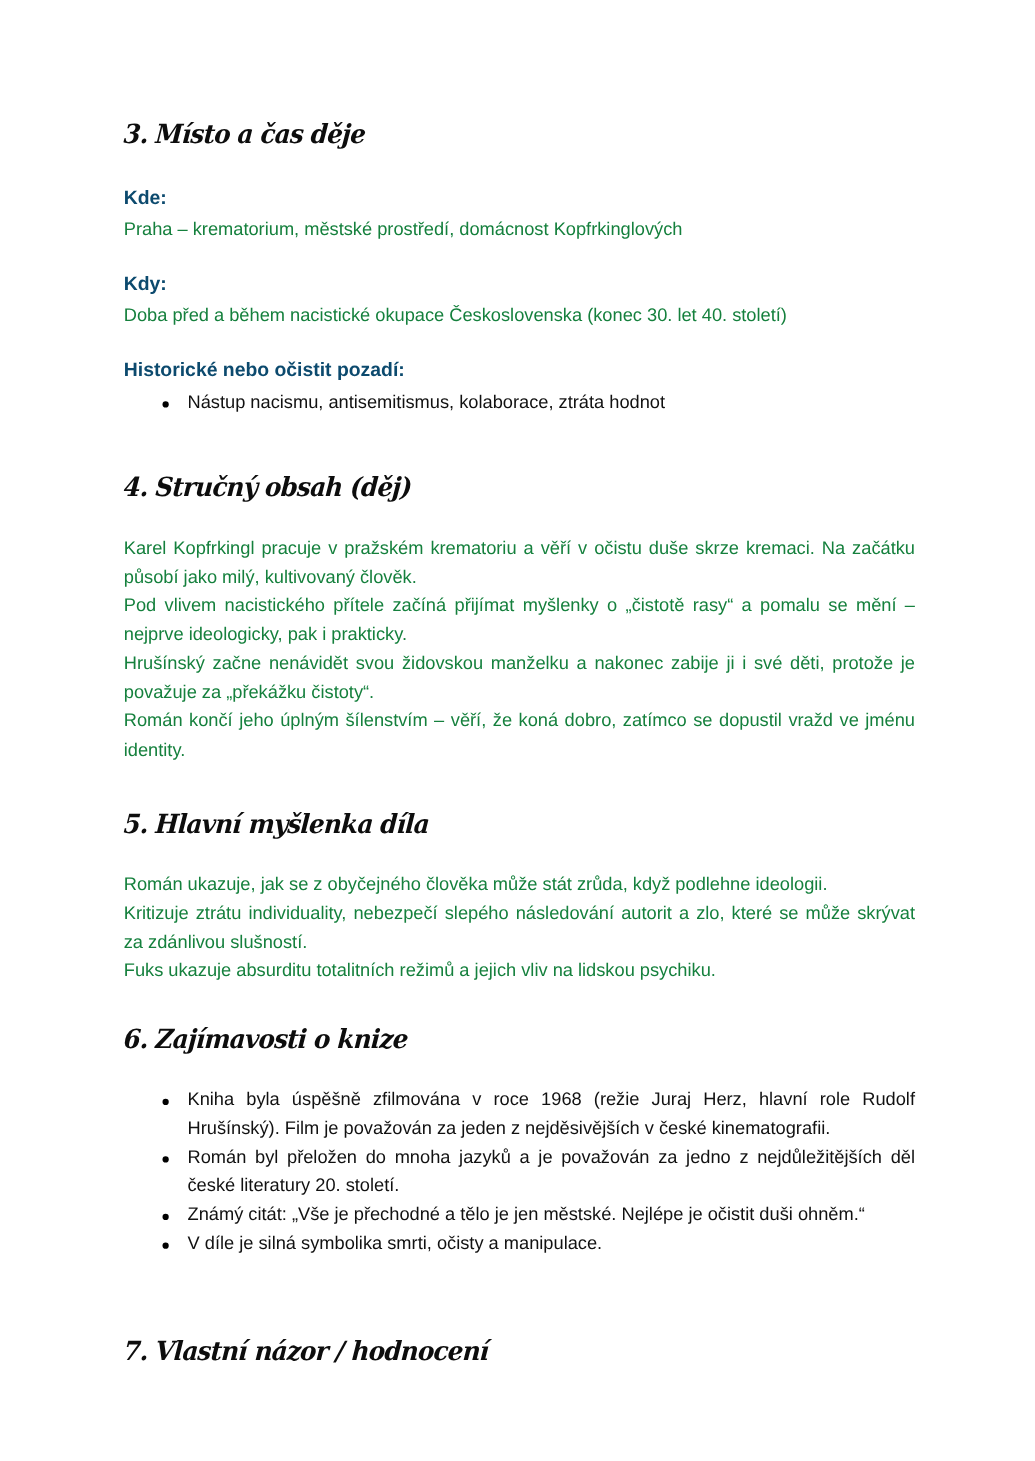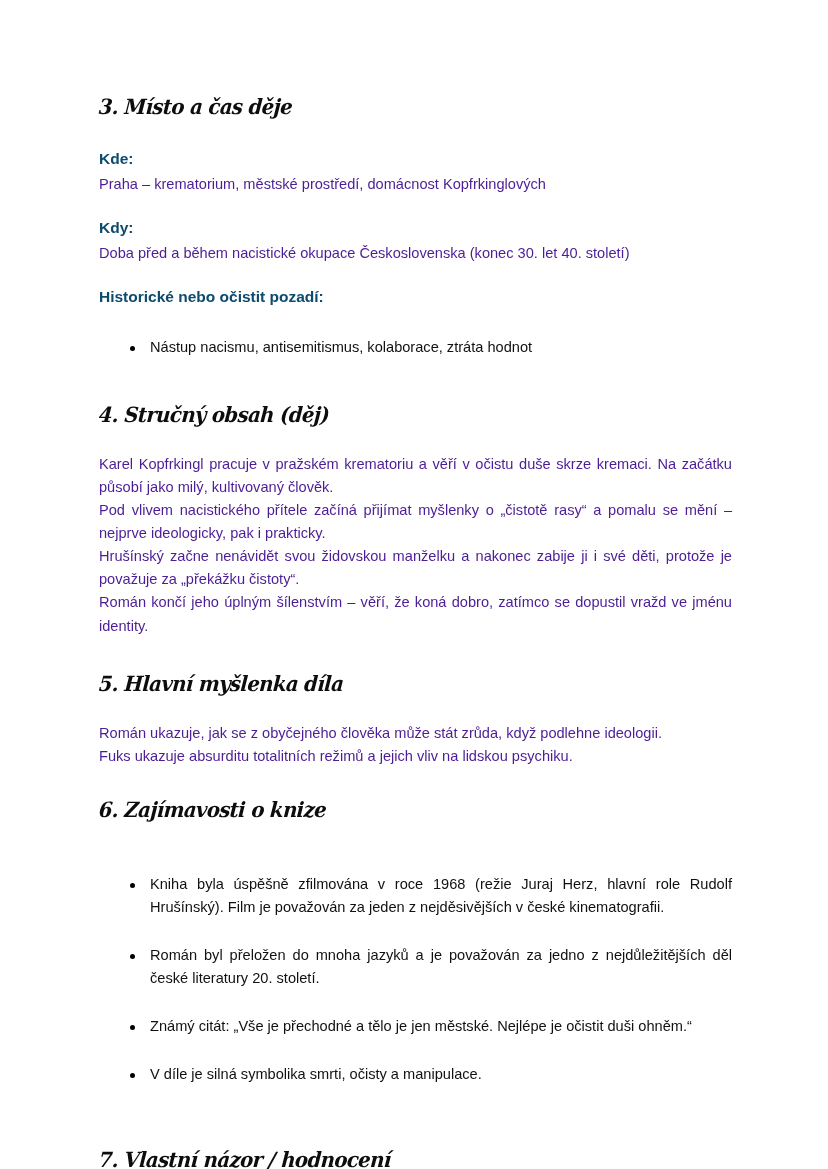--- a/index.html
+++ b/index.html
@@ -55,21 +55,21 @@
     line-height: 1.35;
     color: #0c4a6e;
   }
 
   
   .body-line {
     font-family: "Liberation Sans", sans-serif;
     font-weight: 400;
     font-size: 14.6px;
     line-height: 1.58;
-    color: #4c1d95;
+    color: #15803d;
   }
   .body-line.justify {
     text-align: justify;
     text-align-last: left;
   }
 
   
   ul.bullets {
     list-style: none;
     margin: 0;
@@ -78,21 +78,20 @@
   ul.bullets > li {
     position: relative;
     padding-left: 51px;   
     font-family: "Liberation Sans", sans-serif;
     font-weight: 400;
     font-size: 14.6px;
     line-height: 1.58;
     color: #111;
     text-align: justify;
     text-align-last: left;
-    margin-top: 25px;
   }
   ul.bullets > li::before {
     content: "";
     position: absolute;
     left: 31px;
     top: 0.66em;
     width: 5px;
     height: 5px;
     border-radius: 50%;
     background: #000;
@@ -149,20 +148,21 @@
     <div class="body-line justify">Hrušínský začne nenávidět svou židovskou manželku a nakonec zabije ji i své děti, protože je považuje za „překážku čistoty“.</div>
     <div class="body-line justify">Román končí jeho úplným šílenstvím – věří, že koná dobro, zatímco se dopustil vražd ve jménu identity.</div>
 
     <div class="sp-34"></div>
 
     <div class="sec-heading">5. Hlavní myšlenka díla</div>
 
     <div class="sp-26"></div>
 
     <div class="body-line justify">Román ukazuje, jak se z obyčejného člověka může stát zrůda, když podlehne ideologii.</div>
+    <div class="body-line justify">Kritizuje ztrátu individuality, nebezpečí slepého následování autorit a zlo, které se může skrývat za zdánlivou slušností.</div>
     <div class="body-line justify">Fuks ukazuje absurditu totalitních režimů a jejich vliv na lidskou psychiku.</div>
 
     <div class="sp-30"></div>
 
     <div class="sec-heading">6. Zajímavosti o knize</div>
 
     <div class="sp-26"></div>
 
     <ul class="bullets">
       <li>Kniha byla úspěšně zfilmována v roce 1968 (režie Juraj Herz, hlavní role Rudolf Hrušínský). Film je považován za jeden z nejděsivějších v české kinematografii.</li>

